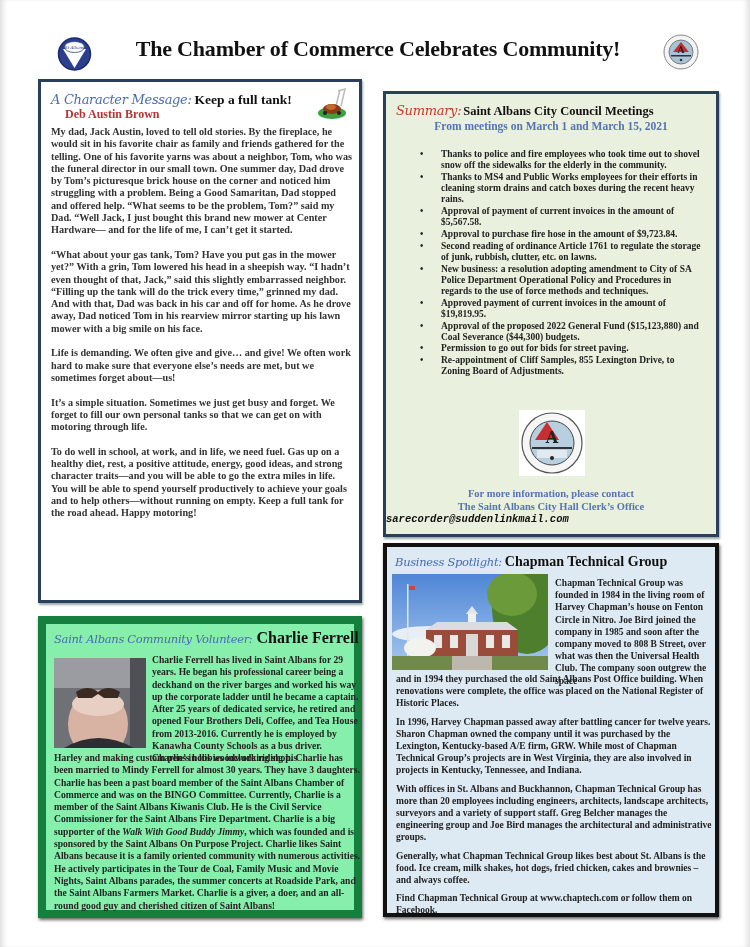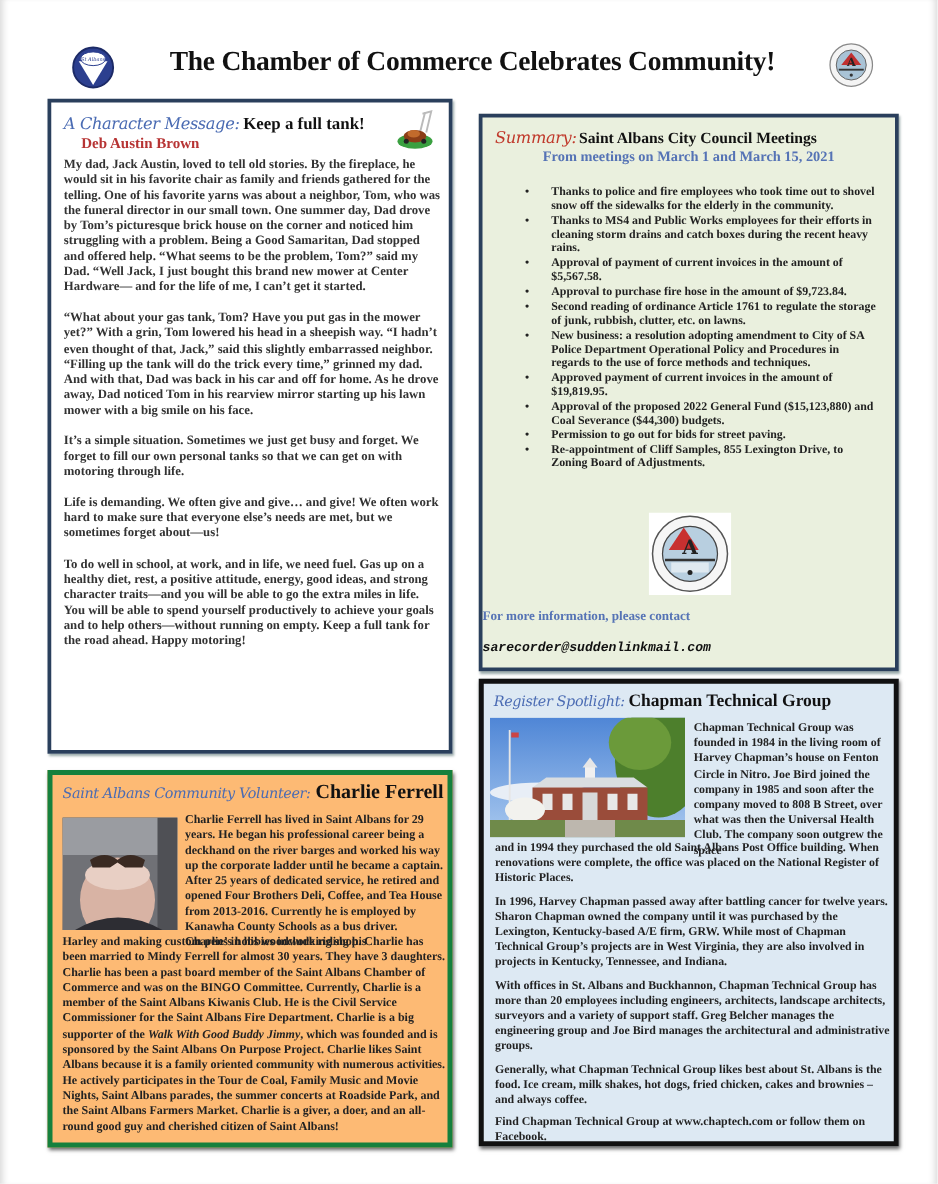--- a/index.html
+++ b/index.html
@@ -14,22 +14,22 @@
     font-size: 22px; font-weight: bold; color: #111; letter-spacing: -0.2px; white-space: nowrap; }
   .logo-left { position: absolute; left: 57px; top: 5px; width: 35px; height: 38px; }
   .logo-right { position: absolute; left: 663px; top: 4px; width: 36px; height: 36px; }
 
   
   .box { position: absolute; padding-left: 12px; }
   .box-character { left: 38px; top: 79px; width: 324px; height: 524px; background: #fff;
     border: 3px solid #2a3f5c; box-shadow: 1px 2px 2px #9aa; }
   .box-summary { left: 383px; top: 79px; width: 336px; height: 446px; background: #eaf0de;
     border: 3px solid #2a3f5c; box-shadow: 1px 2px 2px #9aa; margin-top: 12px; }
-  .box-volunteer { left: 38px; top: 616px; width: 324px; height: 302px; background: #fdba74;
-    border: 4px solid #15803d; box-shadow: 1px 2px 3px #666; }
+  .box-volunteer { left: 38px; top: 616px; width: 324px; height: 302px; background: #86efac;
+    border: 8px solid #15803d; box-shadow: 1px 2px 3px #666; }
   .box-business { left: 383px; top: 543px; width: 336px; height: 374px; background: #dde9f3;
     border: 4px solid #111; box-shadow: 1px 2px 3px #666; }
 
   .script { font-family: "DejaVu Serif", serif; font-style: italic; font-weight: normal; letter-spacing: -0.3px; }
 
   
   .char-heading { position: absolute; left: 10px; top: 8px; white-space: nowrap; }
   .char-heading .script { color: #4a6bb3; font-size: 13px; }
   .char-heading .title { font-size: 13.5px; font-weight: bold; color: #111; margin-left: 3px; }
   .char-author { position: absolute; left: 24px; top: 25px; font-size: 12px; font-weight: bold; color: #b73434; }
@@ -42,21 +42,21 @@
   .sum-heading { position: absolute; left: 10px; top: 7px; white-space: nowrap; }
   .sum-heading .script { color: #c0392b; font-size: 13px; }
   .sum-heading .title { font-size: 12.5px; font-weight: bold; color: #111; margin-left: 2px; }
   .sum-sub { position: absolute; left: 0; top: 26px; width: 330px; text-align: center; font-size: 11.5px;
     font-weight: bold; color: #5573b5; }
   .sum-list { position: absolute; left: 34px; top: 55px; width: 284px; list-style: none; }
   .sum-list li { position: relative; font-size: 9.5px; font-weight: bold; color: #222; line-height: 11.2px;
     padding-left: 21px; margin-bottom: 0.5px; }
   .sum-list li .bullet { position: absolute; left: 0; top: 0; }
   .seal { position: absolute; left: 133px; top: 316px; width: 66px; height: 66px; }
-  .sum-contact { position: absolute; left: 0; top: 393px; width: 330px; text-align: left; font-size: 10.5px;
+  .sum-contact { position: absolute; left: 0; top: 393px; width: 330px; text-align: center; font-size: 10.5px;
     font-weight: bold; color: #5573b5; line-height: 13px; }
   .sum-email { position: absolute; left: 0; top: 419px; width: 330px; font-size: 10.5px;
     font-weight: bold; font-style: italic; color: #111; font-family: Liberation Mono, monospace; }
 
   
   .vol-heading { position: absolute; left: 8px; top: 5px; white-space: nowrap; }
   .vol-heading .script { color: #4a6bb3; font-size: 11.5px; }
   .vol-heading .title { font-size: 16px; font-weight: bold; color: #111; margin-left: 4px; }
   .vol-photo { position: absolute; left: 8px; top: 34px; width: 92px; height: 90px; overflow: hidden;
     background: linear-gradient(180deg,#6d6e73 0%,#8a8b90 40%,#5d5d62 100%); }
@@ -114,22 +114,22 @@
       <path d="M25 4 L21 20" fill="none" stroke="#bbb" stroke-width="1.5"></path>
       <ellipse cx="17" cy="23" rx="9" ry="5" fill="#8b3d17"></ellipse>
       <ellipse cx="16" cy="21" rx="5" ry="3" fill="#c26a2c"></ellipse>
       <circle cx="10" cy="27" r="2" fill="#222"></circle>
       <circle cx="24" cy="27" r="2" fill="#222"></circle>
     </svg>
   </div>
   <div class="char-body">
     <p>My dad, Jack Austin, loved to tell old stories. By the fireplace, he would sit in his favorite chair as family and friends gathered for the telling. One of his favorite yarns was about a neighbor, Tom, who was the funeral director in our small town. One summer day, Dad drove by Tom’s picturesque brick house on the corner and noticed him struggling with a problem. Being a Good Samaritan, Dad stopped and offered help. “What seems to be the problem, Tom?” said my Dad. “Well Jack, I just bought this brand new mower at Center Hardware— and for the life of me, I can’t get it started.</p>
     <p>“What about your gas tank, Tom? Have you put gas in the mower yet?” With a grin, Tom lowered his head in a sheepish way. “I hadn’t even thought of that, Jack,” said this slightly embarrassed neighbor. “Filling up the tank will do the trick every time,” grinned my dad. And with that, Dad was back in his car and off for home. As he drove away, Dad noticed Tom in his rearview mirror starting up his lawn mower with a big smile on his face.</p>
+    <p>Life is demanding. We often give and give… and give! We often work hard to make sure that everyone else’s needs are met, but we sometimes forget about—us!</p>
     <p>It’s a simple situation. Sometimes we just get busy and forget. We forget to fill our own personal tanks so that we can get on with motoring through life.</p>
-    <p>Life is demanding. We often give and give… and give! We often work hard to make sure that everyone else’s needs are met, but we sometimes forget about—us!</p>
     <p>To do well in school, at work, and in life, we need fuel. Gas up on a healthy diet, rest, a positive attitude, energy, good ideas, and strong character traits—and you will be able to go the extra miles in life. You will be able to spend yourself productively to achieve your goals and to help others—without running on empty. Keep a full tank for the road ahead. Happy motoring!</p>
   </div>
 </div>
 
 <div class="box box-summary">
   <div class="sum-heading">
     <span class="script">Summary:</span><span class="title">Saint Albans City Council Meetings</span>
   </div>
   <div class="sum-sub">From meetings on March 1 and March 15, 2021</div>
   <ul class="sum-list">
@@ -151,20 +151,21 @@
       <circle cx="33" cy="33" r="22" fill="#b8cfe0" stroke="#444" stroke-width="1"></circle>
       <path d="M16 30 L28 12 L40 30 Z" fill="#c83030"></path>
       <text x="33" y="33" font-size="16" font-weight="bold" text-anchor="middle" fill="#222" font-family="DejaVu Serif, serif">A</text>
       <rect x="13" y="37" width="40" height="2" fill="#333"></rect>
       <rect x="18" y="40" width="30" height="8" fill="#dfe9f0"></rect>
       <circle cx="33" cy="48" r="2" fill="#222"></circle>
     </svg>
   </div>
   <div class="sum-contact">
     <div>For more information, please contact</div>
+    <div>The Saint Albans City Hall Clerk’s Office</div>
   </div>
   <div class="sum-email">sarecorder@suddenlinkmail.com</div>
 </div>
 
 <div class="box box-volunteer">
   <div class="vol-heading">
     <span class="script">Saint Albans Community Volunteer:</span><span class="title">Charlie Ferrell</span>
   </div>
   <div class="vol-photo">
     <svg width="92" height="90" viewBox="0 0 92 90">
@@ -176,21 +177,21 @@
       <path d="M22 34 Q34 26 44 34 Q54 26 66 34 L64 40 L50 40 L44 36 L38 40 L24 40 Z" fill="#3a2a22"></path>
       <path d="M10 90 Q44 70 80 90 Z" fill="#2d2d33"></path>
     </svg>
   </div>
   <div class="vol-body vol-body-top">Charlie Ferrell has lived in Saint Albans for 29 years.  He began his professional career being a deckhand on the river barges and worked his way up the corporate ladder until he became a captain.  After 25 years of dedicated service, he retired and opened Four Brothers Deli, Coffee, and Tea House from 2013-2016.  Currently he is employed by Kanawha County Schools as a bus driver.  Charlie’s hobbies include riding his</div>
   <div class="vol-body vol-body-bottom"><span>Harley and making custom pens in his woodworking shop.  Charlie has been married to Mindy Ferrell for almost 30 years.  They have 3 daughters.  Charlie has been a past board member of the Saint Albans Chamber of Commerce and was on the BINGO Committee.  Currently, Charlie is a member of the Saint Albans Kiwanis Club.  He is the Civil Service Commissioner for the Saint Albans Fire Department.  Charlie is a big supporter of the </span><em>Walk With Good Buddy Jimmy</em><span>, which was founded and is sponsored by the Saint Albans On Purpose Project.  Charlie likes Saint Albans because it is a family oriented community with numerous activities.  He actively participates in the Tour de Coal, Family Music and Movie Nights, Saint Albans parades, the summer concerts at Roadside Park, and the Saint Albans Farmers Market.  Charlie is a giver, a doer, and an all-round good guy and cherished citizen of Saint Albans!</span></div>
 </div>
 
 <div class="box box-business">
   <div class="bus-heading">
-    <span class="script">Register Spotlight:</span><span class="title">Chapman Technical Group</span>
+    <span class="script">Business Spotlight:</span><span class="title">Chapman Technical Group</span>
   </div>
   <div class="bus-photo">
     <svg width="156" height="96" viewBox="0 0 156 96">
       <defs>
         <linearGradient id="sky" x1="0" y1="0" x2="0" y2="1">
           <stop offset="0" stop-color="#4f86d6"></stop>
           <stop offset="1" stop-color="#a9c9ef"></stop>
         </linearGradient>
       </defs>
       <rect width="156" height="96" fill="url(#sky)"></rect>

